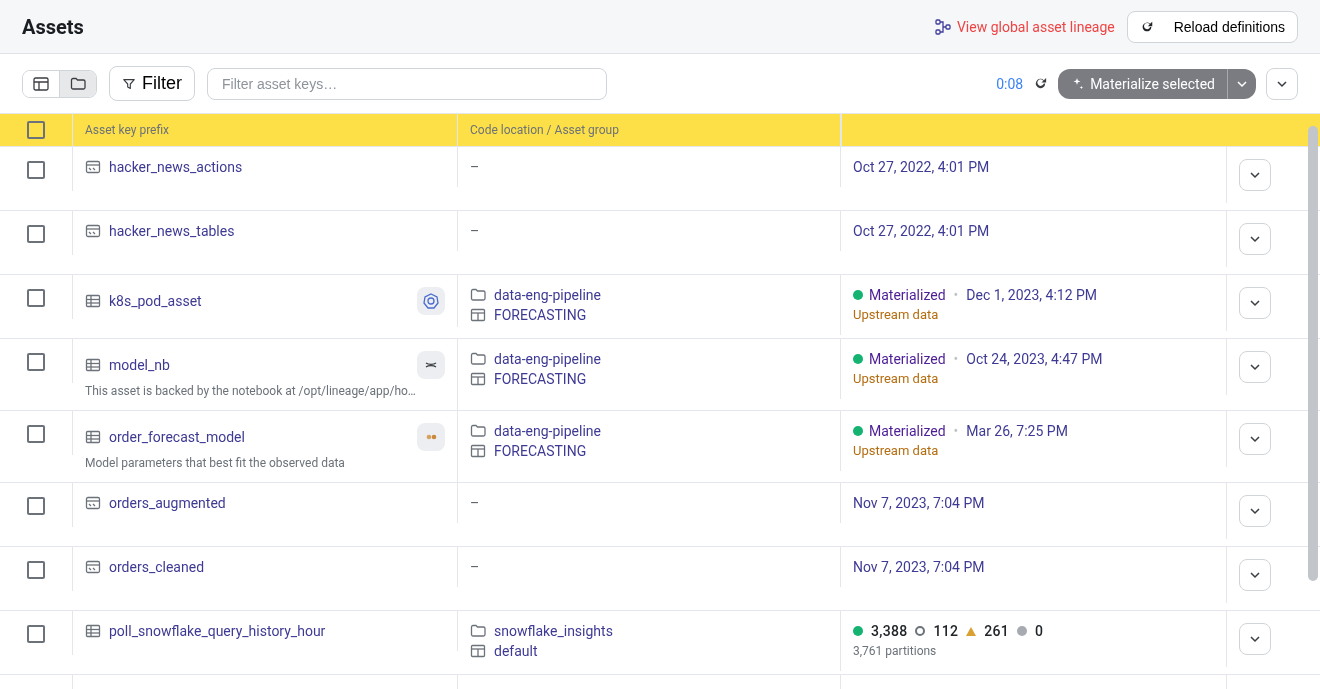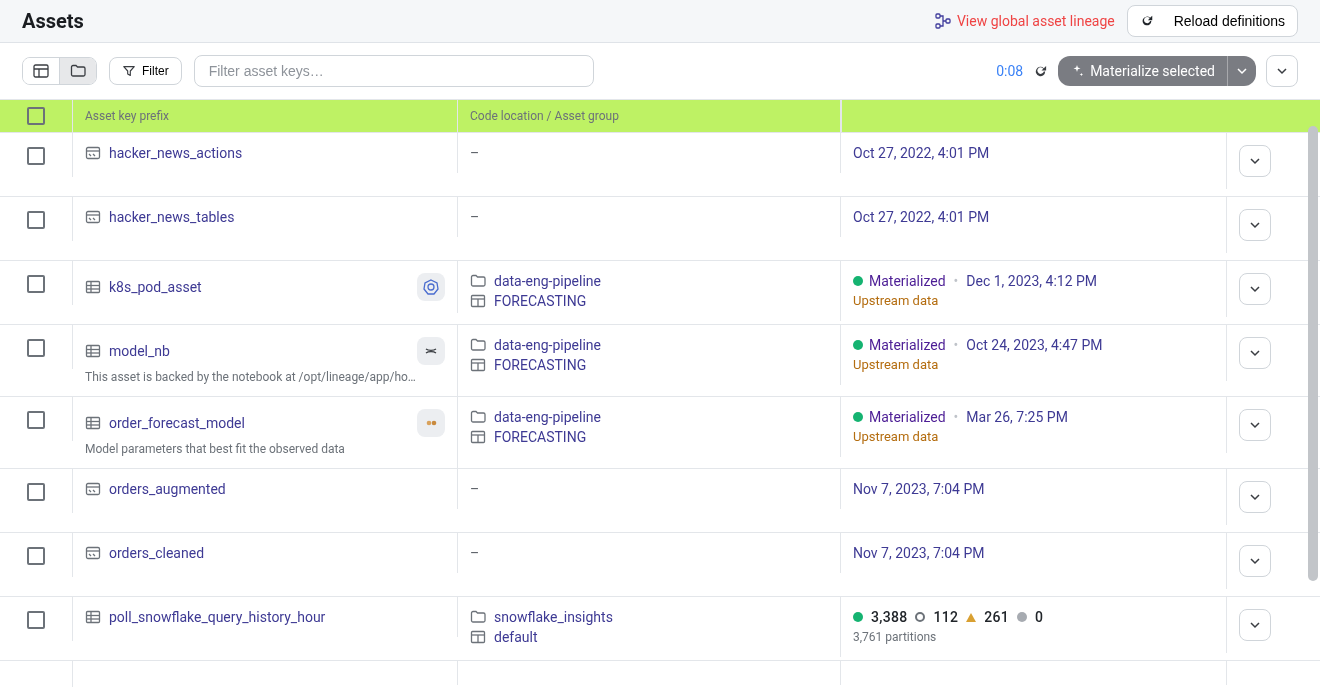--- a/index.html
+++ b/index.html
@@ -12,21 +12,21 @@
     height: 689px;
     overflow: hidden;
   }
   .header {
     background: #f5f7f9;
     border-bottom: 1px solid #dfe3e8;
     padding: 13px 22px;
     display: flex;
     align-items: center;
     justify-content: space-between;
-    height: 43px;
+    height: 54px;
   }
   .header h1 {
     font-size: 20px;
     font-weight: 700;
     color: #1a1d21;
   }
   .header-actions {
     display: flex;
     align-items: center;
     gap: 12px;
@@ -72,21 +72,21 @@
   .toggle-btn.active { background: #e7e8ea; }
   .toggle-btn:first-child { border-right: 1px solid #d0d5da; }
   .filter-btn {
     border: 1px solid #d0d5da;
     border-radius: 8px;
     padding: 6px 12px;
     background: #fff;
     display: flex;
     align-items: center;
     gap: 6px;
-    font-size: 12px;
+    font-size: 18px;
     cursor: pointer;
   }
   .search-input {
     border: 1px solid #d0d5da;
     border-radius: 8px;
     padding: 7px 14px;
     width: 400px;
     font-size: 14px;
     outline: none;
   }
@@ -128,21 +128,21 @@
     align-items: center;
     justify-content: center;
     background: #fff;
     cursor: pointer;
   }
   .table-wrapper {
     border-top: 1px solid #e3e6ea;
   }
   .thead {
     display: flex;
-    background: #bef264;
+    background: #fde047;
     border-bottom: 1px solid #e3e6ea;
     font-size: 12px;
     color: #6c7279;
     height: 33px;
     align-items: center;
   }
   .col-check { width: 73px; display:flex; justify-content:center; border-right:1px solid #e3e6ea; height:100%; align-items:center;}
   .col-asset { width: 385px; padding: 0 12px; border-right:1px solid #e3e6ea; height:100%; display:flex; align-items:center;}
   .col-loc   { width: 383px; padding: 0 12px; border-right:1px solid #e3e6ea; height:100%; display:flex; align-items:center;}
   .col-status{ width: 385px; padding: 0 12px; height:100%; display:flex; align-items:center;}

